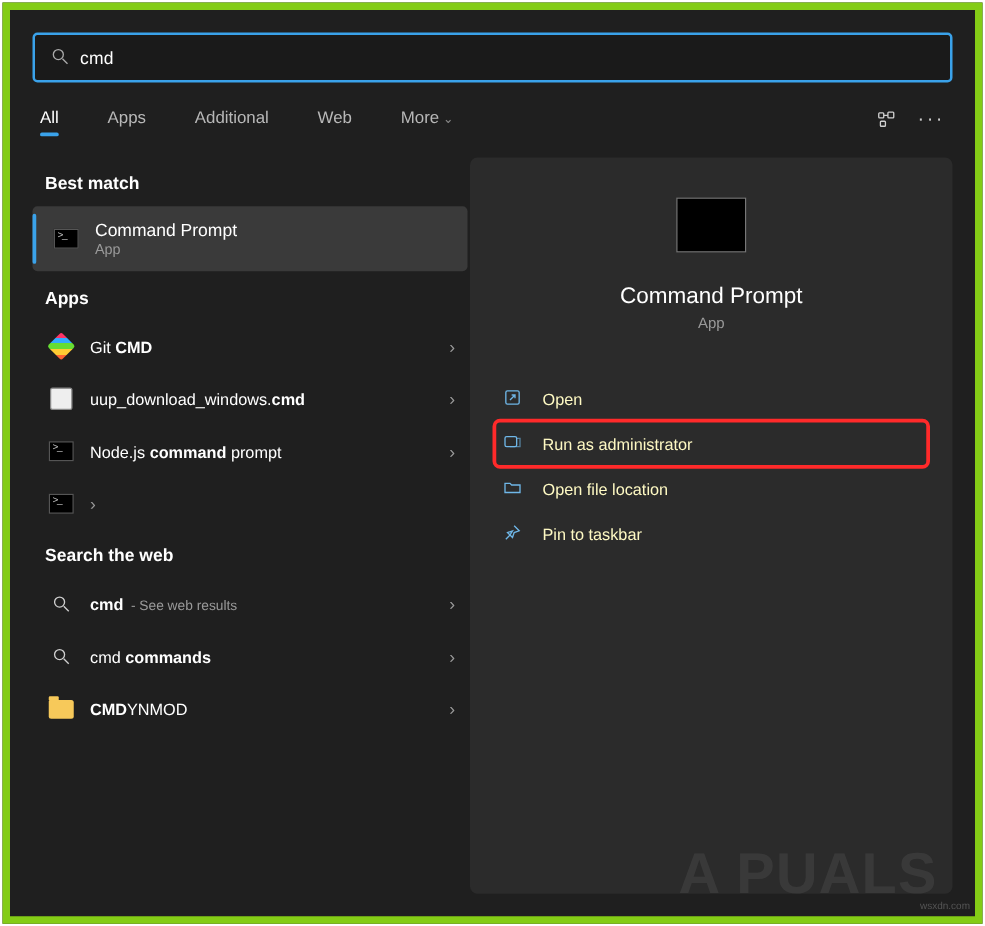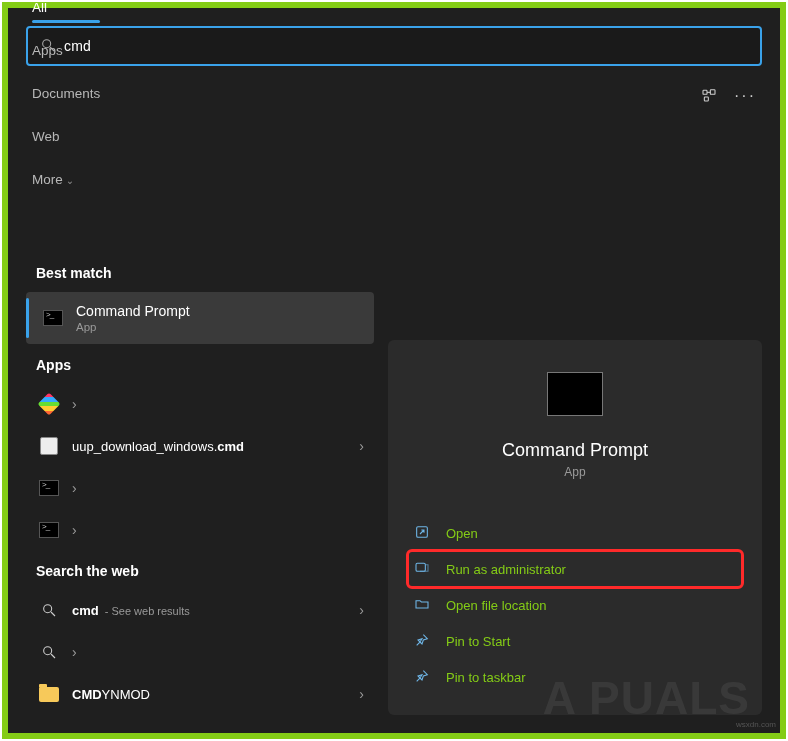--- a/index.html
+++ b/index.html
@@ -33,38 +33,37 @@
     padding: 0 12px;
   }
   .searchbar .si { margin-right: 8px; opacity: .8; }
   .searchbar .qtext { color: #fff; font-size: 14px; letter-spacing: .2px; }
   .tabs-row {
     display: flex;
     align-items: center;
     margin-top: 16px;
     height: 28px;
   }
-  .tabs { display: flex; gap: 22px; padding-left: 6px; flex-direction: column; }
+  .tabs { display: flex; gap: 39px; padding-left: 6px; }
   .tab { color: #b8b8b8; font-size: 13.5px; cursor: pointer; position: relative; padding-bottom: 6px; }
   .tab.active { color: #fff; }
   .tab.active::after {
     content: ""; position: absolute; left: 0; right: 0; bottom: -2px;
     height: 3px; background: #3aa2ea; border-radius: 2px;
   }
   .tab .chev { font-size: 10px; margin-left: 3px; opacity: .7; }
   .spacer { flex: 1; }
   .right-icons { display: flex; gap: 14px; align-items: center; padding-right: 6px; }
   .right-icons .ri { width: 22px; text-align: center; color: #ccc; cursor: pointer; }
   .cols {
     display: flex;
-    gap: 14px;
+    gap: 2px;
     margin-top: 16px;
     flex: 1;
     min-height: 0;
-    align-items: flex-end;
   }
   .left {
     width: 348px;
     display: flex;
     flex-direction: column;
   }
   .right {
     flex: 1;
     background: #2b2b2b;
     border-radius: 6px;
@@ -154,21 +153,21 @@
     flex-direction: column;
   }
   .action {
     display: flex;
     align-items: center;
     height: 36px;
     padding: 0 8px 0 4px;
     gap: 14px;
     cursor: pointer;
     border-radius: 4px;
-    color: #84cc16;
+    color: #fef9c3;
     font-size: 13px;
   }
   .action .aicon { width: 20px; text-align: center; color: #6fb7e8; font-size: 14px; }
   .action.highlight {
     outline: 3px solid #ff2a2a;
     outline-offset: -1px;
   }
   svg.glyph { width: 16px; height: 16px; stroke: #6fb7e8; fill: none; stroke-width: 1.6; }
   svg.glyph.white { stroke: #cfcfcf; }
   .watermark {
@@ -203,21 +202,21 @@
           <line x1="15" y1="15" x2="21" y2="21"></line>
         </svg>
     </span>
     <span class="qtext">cmd</span>
   </div>
 
   <div class="tabs-row">
     <div class="tabs">
       <div class="tab active"><span>All</span></div>
       <div class="tab"><span>Apps</span></div>
-      <div class="tab"><span>Documents</span></div>
+      <div class="tab"><span>Additional</span></div>
       <div class="tab"><span>Web</span></div>
       <div class="tab"><span>More</span><span class="chev">⌄</span></div>
     </div>
     <div class="spacer"></div>
     <div class="right-icons">
       <span class="ri">
         <svg class="glyph white" viewBox="0 0 24 24">
             <rect x="3" y="5" width="6" height="6" rx="1"></rect>
             <rect x="14" y="4" width="7" height="7" rx="1"></rect>
             <rect x="5" y="15" width="6" height="6" rx="1"></rect>
@@ -243,37 +242,43 @@
           <span class="sub">App</span>
         </div>
       </div>
 
       <div class="section-title">Apps</div>
 
       <div class="row">
         <span class="ic">
             <span class="git-diamond"></span>
           </span>
+        <div class="txt">
+            <span class="prim"><span>Git </span><b>CMD</b><span></span></span>
+          </div>
         <span class="chev">›</span>
       </div>
 
       <div class="row">
         <span class="ic">
             <span class="mini-icon" style="background:#eee;border:1px solid #888"></span>
           </span>
         <div class="txt">
             <span class="prim"><span>uup_download_windows.</span><b>cmd</b></span>
           </div>
         <span class="chev">›</span>
       </div>
 
       <div class="row">
         <span class="ic">
             <span class="mini-cmd"></span>
           </span>
+        <div class="txt">
+            <span class="prim"><span>Node.js </span><b>command</b><span> prompt</span></span>
+          </div>
         <span class="chev">›</span>
       </div>
 
       <div class="row">
         <span class="ic">
             <span class="mini-cmd"></span>
           </span>
         <span class="chev">›</span>
       </div>
 
@@ -293,20 +298,23 @@
         <span class="chev">›</span>
       </div>
 
       <div class="row">
         <span class="ic">
             <svg class="glyph white" viewBox="0 0 24 24">
               <circle cx="10" cy="10" r="6"></circle>
               <line x1="15" y1="15" x2="21" y2="21"></line>
             </svg>
           </span>
+        <div class="txt">
+            <span class="prim"><span>cmd </span><b>commands</b></span>
+          </div>
         <span class="chev">›</span>
       </div>
 
 
       <div class="row">
         <span class="ic">
             <span class="folder-icon"></span>
           </span>
         <div class="txt">
             <span class="prim"><b>CMD</b><span>YNMOD</span></span>
@@ -339,26 +347,20 @@
         <div class="action">
           <span class="aicon"><svg class="glyph" viewBox="0 0 24 24">
                 <path d="M3 7 L3 18 L21 18 L21 9 L11 9 L9 7 Z"></path>
               </svg></span>
           <span>Open file location</span>
         </div>
         <div class="action">
           <span class="aicon"><svg class="glyph" viewBox="0 0 24 24">
                 <path d="M14 4 L20 10 L14 12 L12 18 L9 15 L4 20 M9 15 L6 12 L12 10 Z"></path>
               </svg></span>
-          <span>Pin to Start</span>
-        </div>
-        <div class="action">
-          <span class="aicon"><svg class="glyph" viewBox="0 0 24 24">
-                <path d="M14 4 L20 10 L14 12 L12 18 L9 15 L4 20 M9 15 L6 12 L12 10 Z"></path>
-              </svg></span>
           <span>Pin to taskbar</span>
         </div>
       </div>
     </div>
   </div>
 
   <div class="watermark">A   PUALS</div>
   <div class="corner">wsxdn.com</div>
 </div>
 

